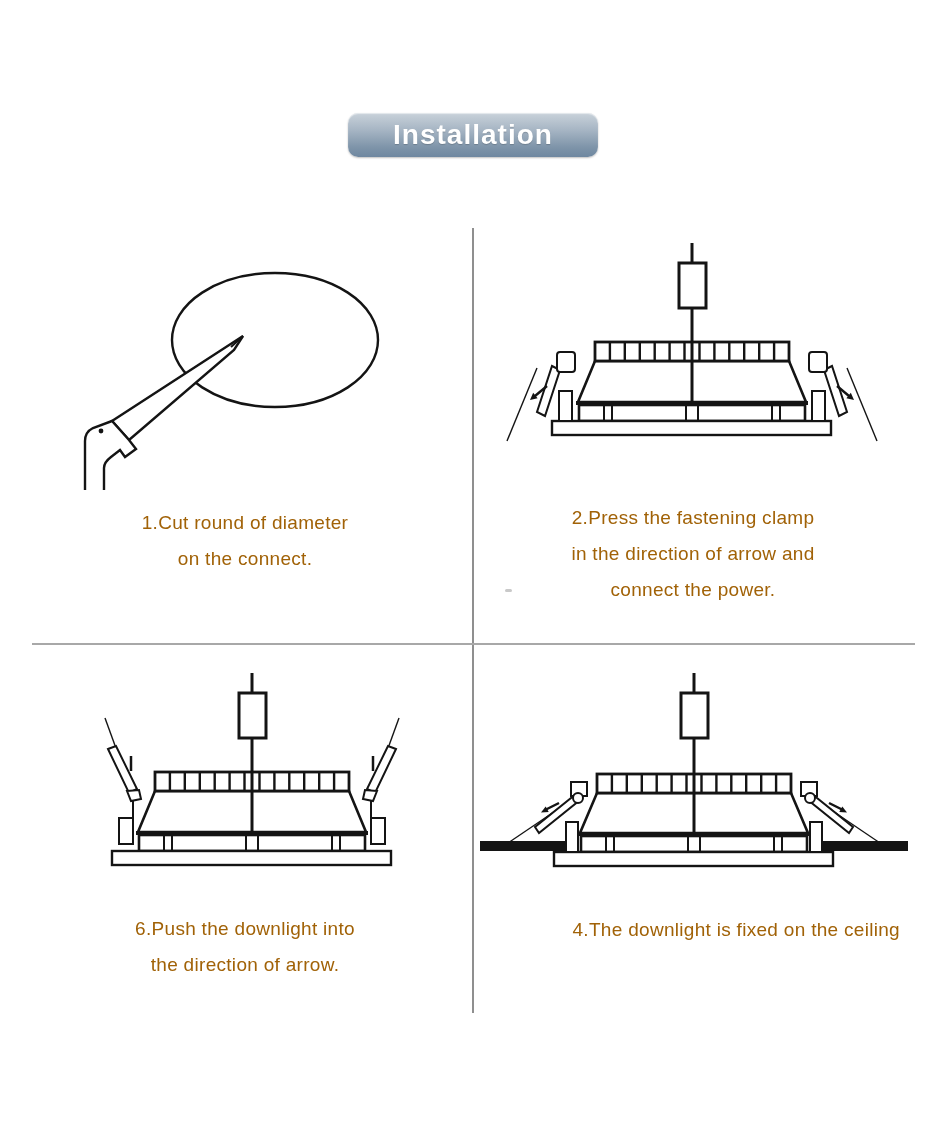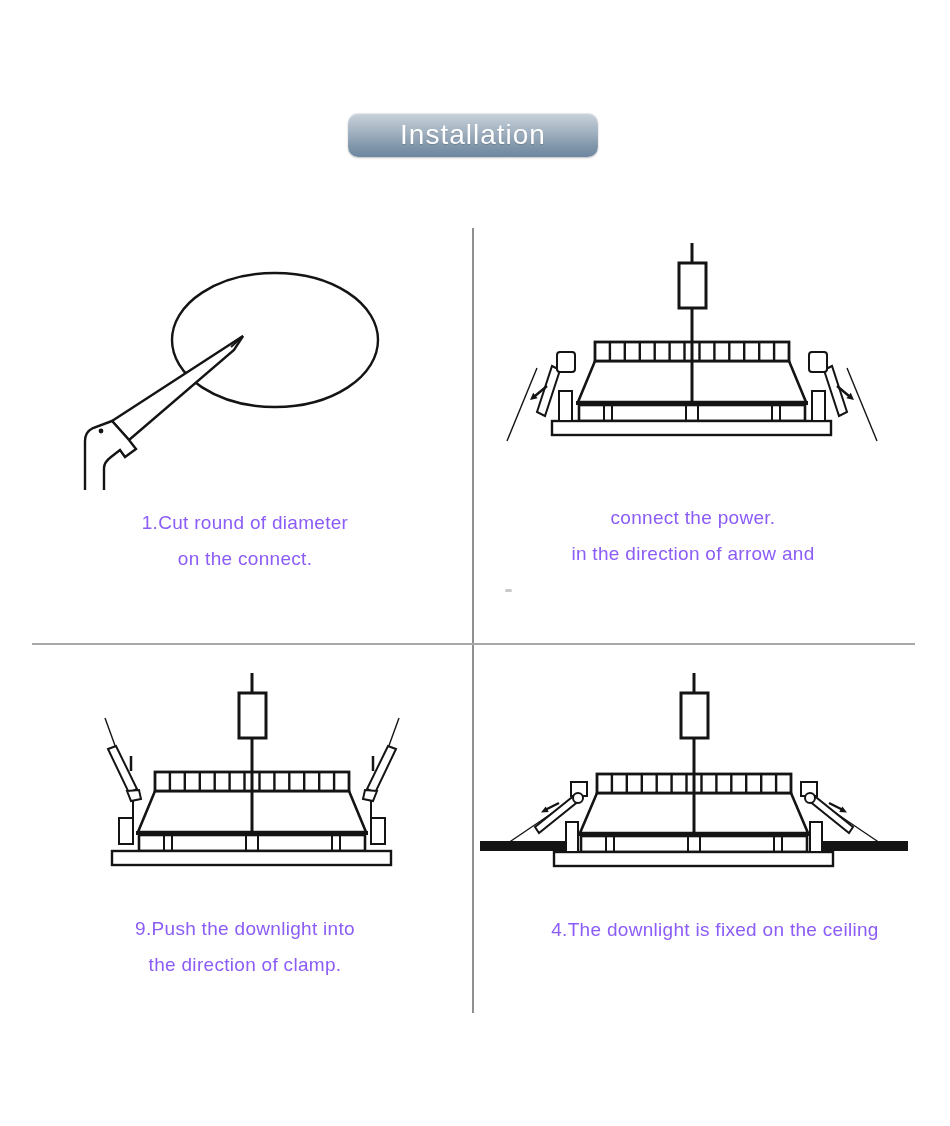--- a/index.html
+++ b/index.html
@@ -6,40 +6,40 @@
   #page{
     position:relative;width:950px;height:1126px;background:#ffffff;
     font-family:"Liberation Sans", sans-serif;color:#1b1b1b;overflow:hidden;
   }
   
   #banner{
     position:absolute;left:348px;top:113px;width:250px;height:44px;
     border-radius:10px;
     background:linear-gradient(180deg,#c9d2da 0%,#a5b4c3 40%,#7e94a9 78%,#6e87a0 100%);
     box-shadow:0 1px 2px rgba(0,0,0,.25), inset 0 1px 1px rgba(255,255,255,.55);
-    display:flex;align-items:center;justify-content:center;
+    display:flex;align-items:center;justify-content:center;font-weight:bold;
   }
   #banner .label{
     color:#ffffff;font-size:28px;letter-spacing:1px;
     text-shadow:0 1px 1px rgba(0,0,0,.18);
   }
   
   .divider{position:absolute;}
   #divider-v{left:472px;top:228px;width:2px;height:785px;background:#8f8f8f;}
   #divider-h{left:32px;top:643px;width:883px;height:2px;background:#a8a8a8;}
   
   .illus{position:absolute;}
   .caption{
     position:absolute;text-align:center;font-size:19px;line-height:36px;
-    letter-spacing:.3px;color:#8b5cf6;
+    letter-spacing:.3px;color:#a16207;
   }
   #cap1{left:75px;top:505px;width:340px;}
   #cap2{left:493px;top:500px;width:400px;}
   #cap3{left:75px;top:911px;width:340px;}
-  #cap4{left:490px;top:912px;width:450px;line-height:36px;}
+  #cap4{left:450px;top:912px;width:450px;line-height:36px;text-align:right;}
   svg{display:block;}
   .ln{stroke:#141414;fill:none;}
   .wh{stroke:#141414;fill:#ffffff;}
   .blk{fill:#141414;stroke:none;}
   #smudge{position:absolute;left:505px;top:589px;width:7px;height:3px;background:#c9c9c9;border-radius:2px;}
 </style>
 </head>
 <body>
 
 <div id="page">
@@ -97,22 +97,23 @@
       <polygon class="wh" stroke-width="2" points="832,366 824,370 839,416 847,412"></polygon>
       <rect class="wh" stroke-width="2" x="809" y="352" width="18" height="20" rx="3"></rect>
       <rect class="wh" stroke-width="2" x="812" y="391" width="13" height="30"></rect>
       <g>
         <line class="ln" stroke-width="2.4" x1="849" y1="396" x2="837" y2="386"></line>
         <polygon class="blk" points="854,400 850.8,392.8 846.4,398.2"></polygon>
       </g>
     </g>
   </svg>
   <div id="cap2" class="caption">
+    <div>2.Press the fastening clamp</div>
+    <div>in the direction of arrow and</div>
     <div>connect the power.</div>
-    <div>in the direction of arrow and</div>
   </div>
 
   <svg class="illus" style="left:85px;top:665px" width="330" height="210" viewBox="85 665 330 210">
     <polygon class="wh" stroke-width="2.6" points="155,791 349,791 366,832 138,832"></polygon>
     <rect class="wh" stroke-width="2.8" x="155" y="772" width="194" height="19"></rect>
     <path class="ln" stroke-width="2.4" d="M169.9 772V791M184.8 772V791M199.8 772V791M214.7 772V791M229.6 772V791M244.5 772V791M259.5 772V791M274.4 772V791M289.3 772V791M304.2 772V791M319.2 772V791M334.1 772V791"></path>
     <line class="ln" stroke-width="4" x1="136" y1="833" x2="368" y2="833"></line>
     <rect class="wh" stroke-width="2.6" x="139" y="835" width="226" height="16"></rect>
     <path class="ln" stroke-width="2" d="M164 835V851M172 835V851M246 835V851M258 835V851M332 835V851M340 835V851"></path>
     <rect class="wh" stroke-width="2.4" x="112" y="851" width="279" height="14"></rect>
@@ -131,22 +132,22 @@
     <g>
       <line class="ln" stroke-width="1.4" x1="399" y1="718" x2="371" y2="795"></line>
       <polygon class="wh" stroke-width="2" points="396,749 388,746 367,789 375,793"></polygon>
       <polygon class="wh" stroke-width="2" points="377,791 365,790 363,799 373,801"></polygon>
       <line class="ln" stroke-width="2.5" x1="373" y1="756" x2="373" y2="771"></line>
       <line class="ln" stroke-width="2" x1="371" y1="800" x2="371" y2="820"></line>
       <rect class="wh" stroke-width="2" x="371" y="818" width="14" height="26"></rect>
     </g>
   </svg>
   <div id="cap3" class="caption">
-    <div>9.Push the downlight into</div>
-    <div>the direction of clamp.</div>
+    <div>6.Push the downlight into</div>
+    <div>the direction of arrow.</div>
   </div>
 
   <svg class="illus" style="left:478px;top:665px" width="432" height="210" viewBox="478 665 432 210">
 
     <rect class="blk" x="480" y="841" width="92" height="10"></rect>
     <rect class="blk" x="816" y="841" width="92" height="10"></rect>
 
     <polygon class="wh" stroke-width="2.6" points="597,793 791,793 808,833 580,833"></polygon>
     <rect class="wh" stroke-width="2.8" x="597" y="774" width="194" height="19"></rect>
     <path class="ln" stroke-width="2.4" d="M611.9 774V793M626.8 774V793M641.8 774V793M656.7 774V793M671.6 774V793M686.5 774V793M701.5 774V793M716.4 774V793M731.3 774V793M746.2 774V793M761.2 774V793M776.1 774V793"></path>

